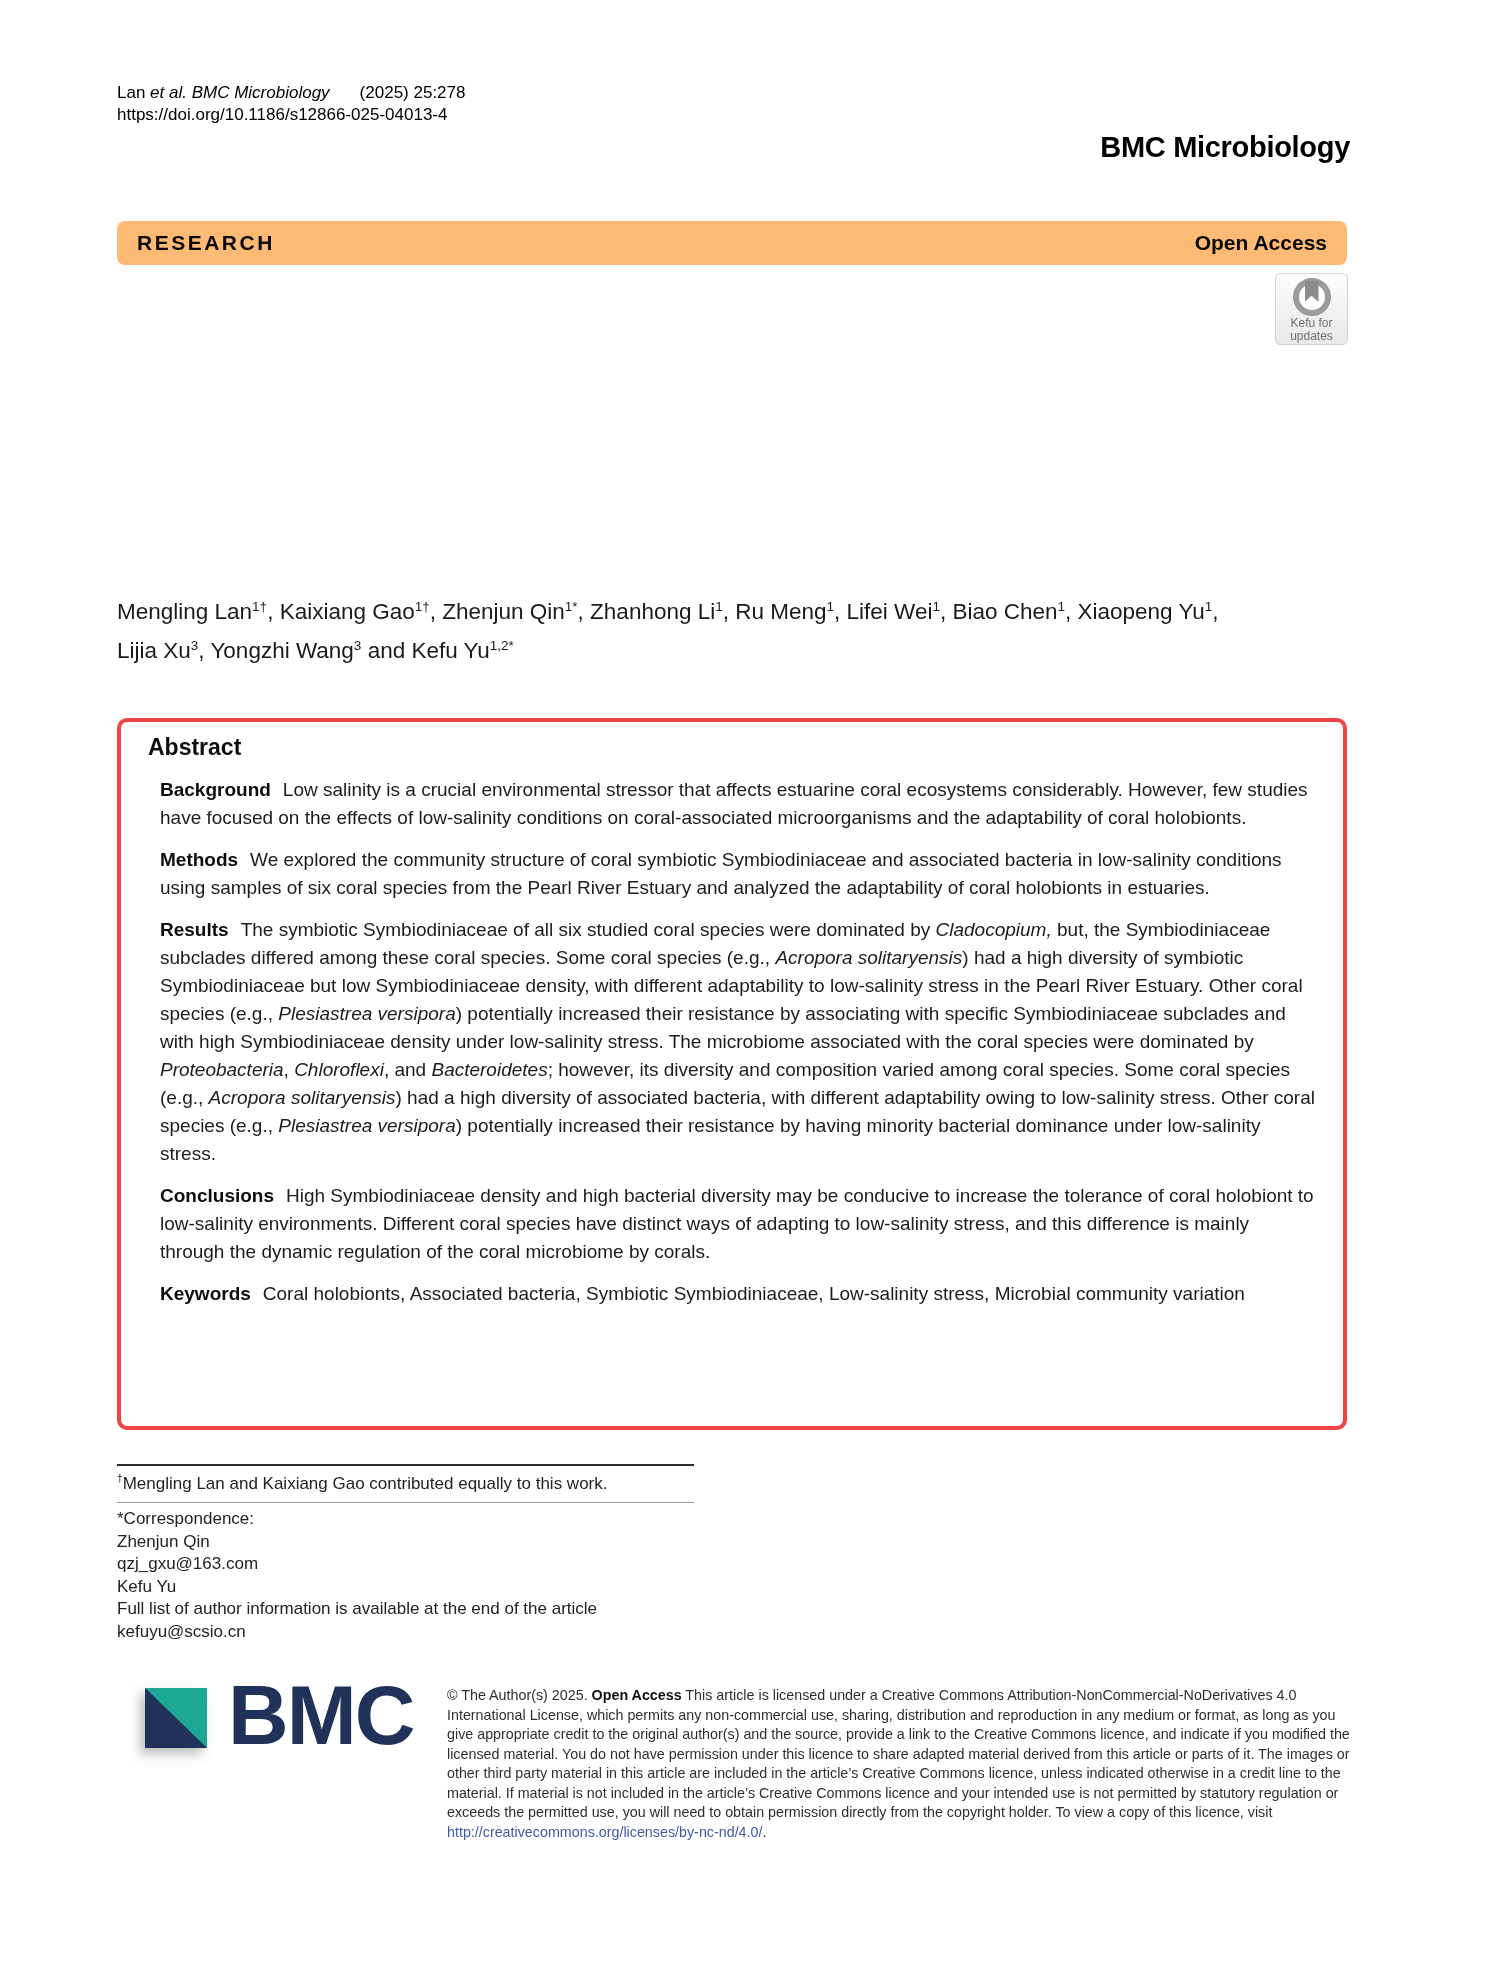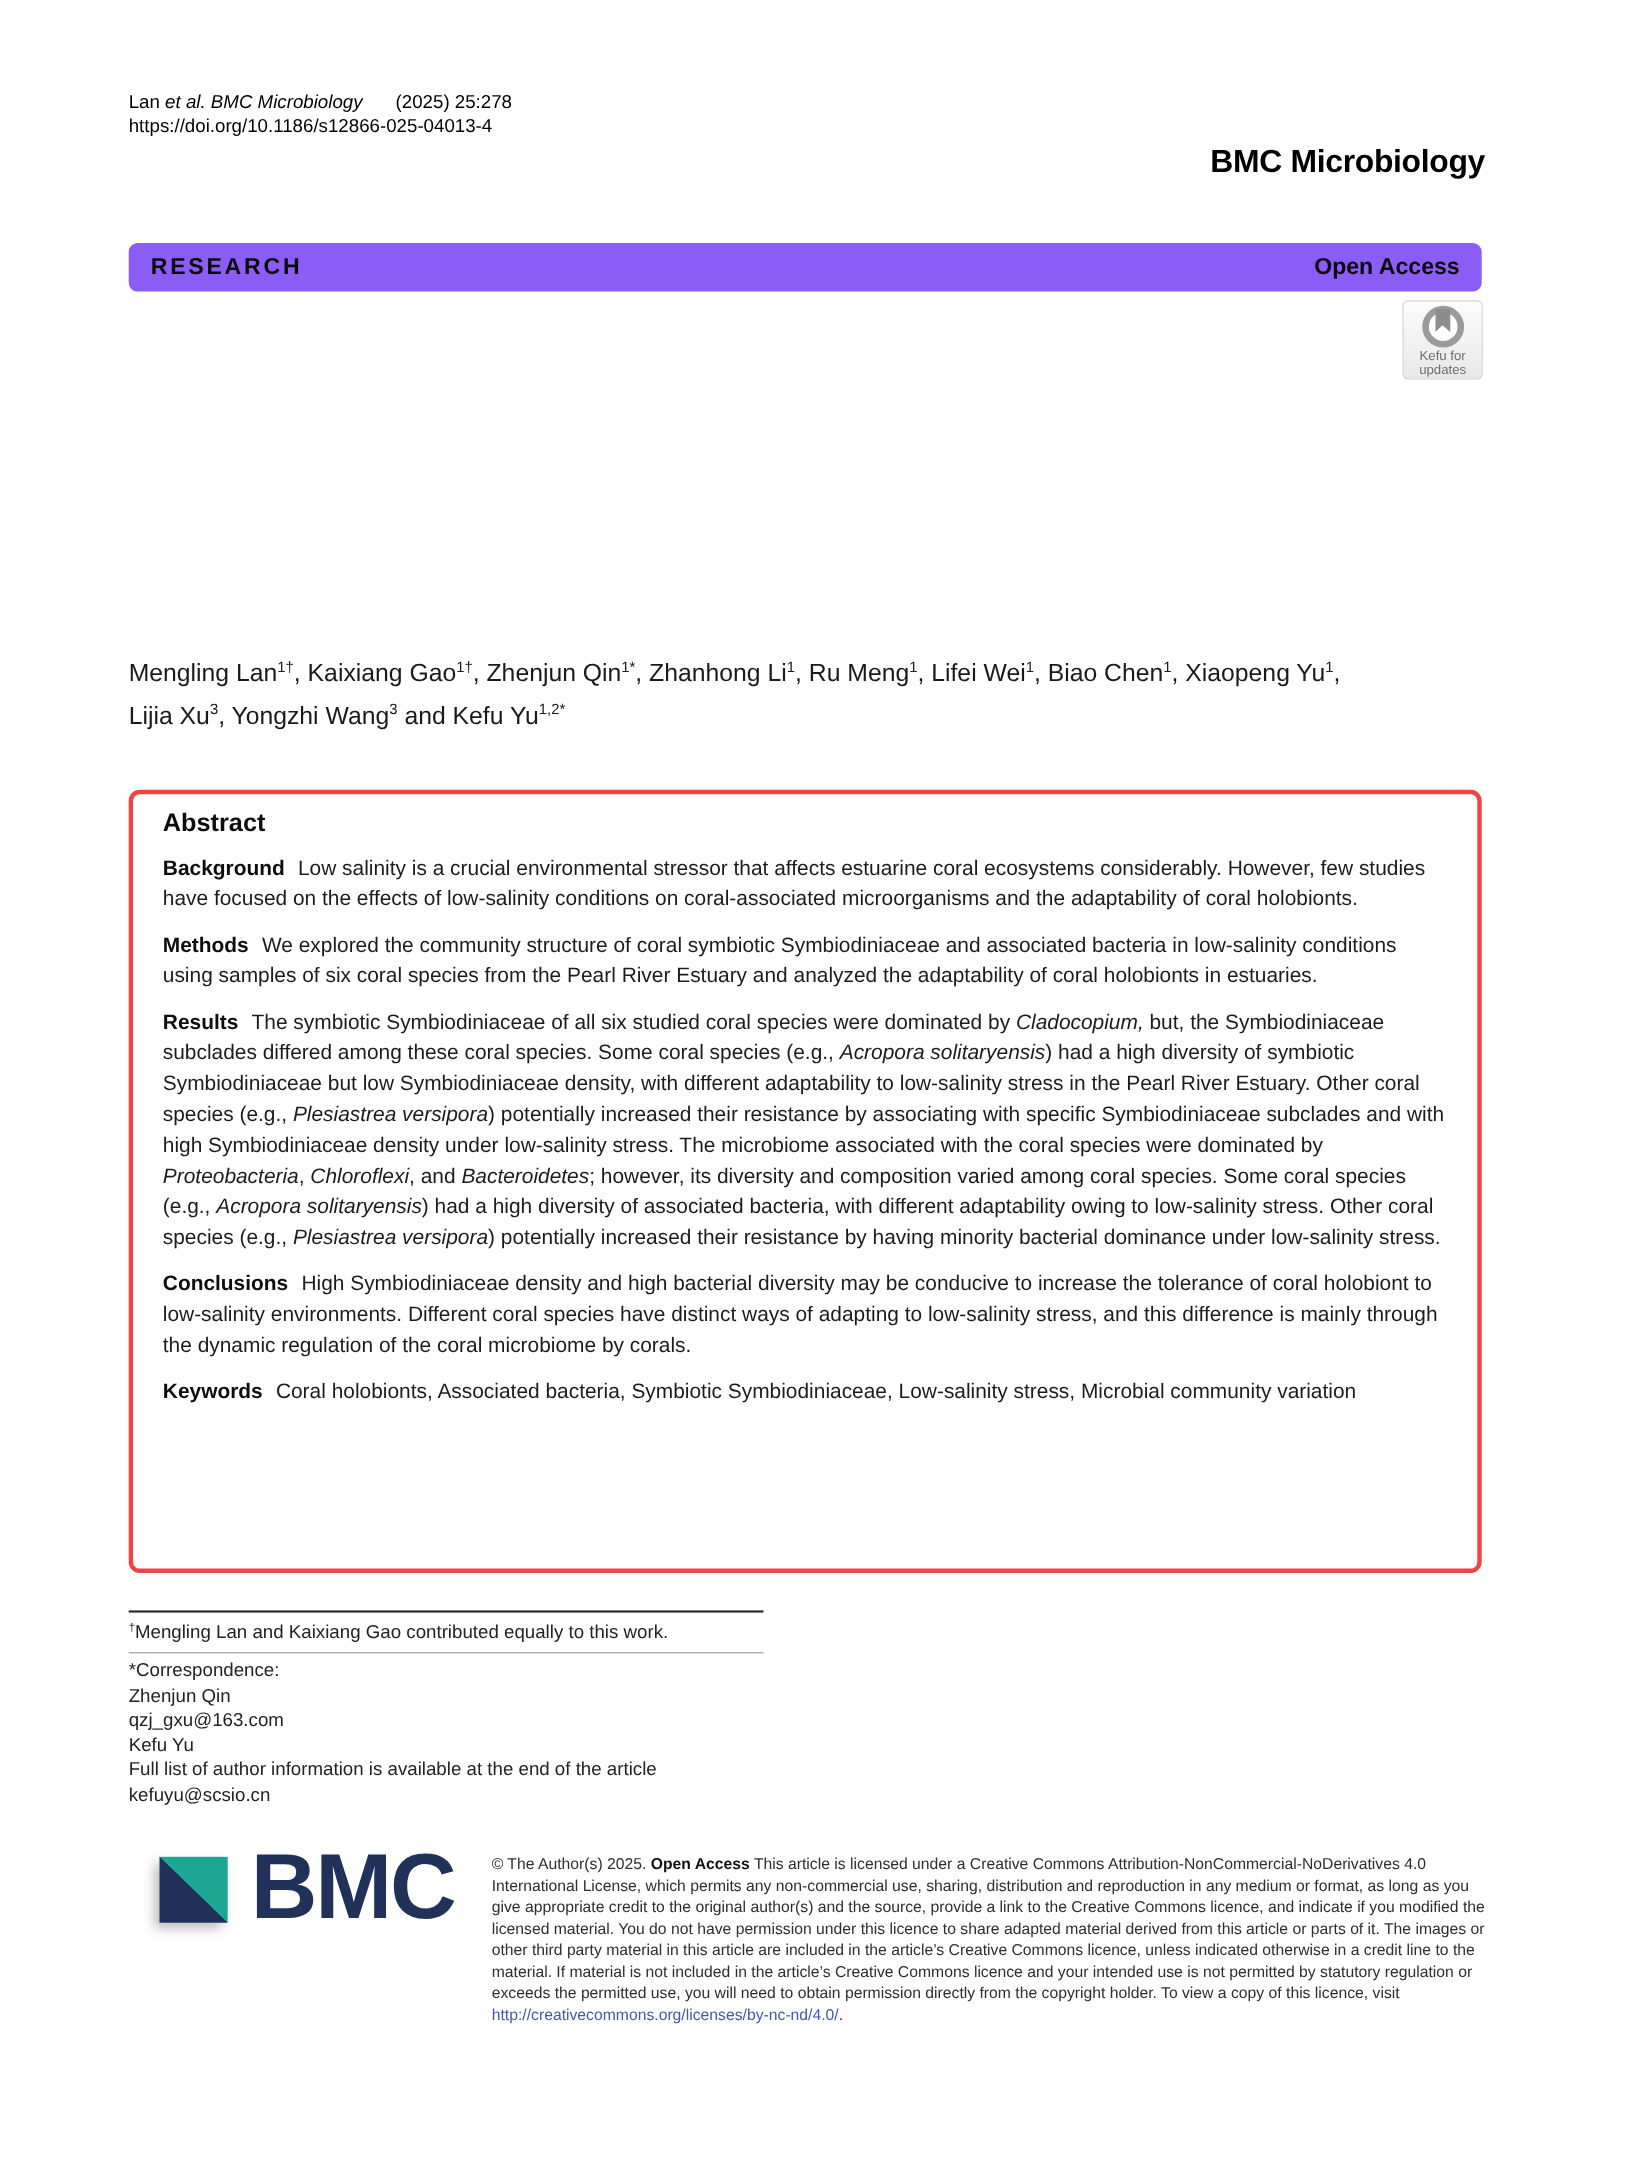--- a/index.html
+++ b/index.html
@@ -5,21 +5,21 @@
   html,body { margin:0; padding:0; background:#ffffff; }
   body { font-family: "Liberation Sans", sans-serif; color:#1a1a1a; }
   .page { position:relative; width:1483px; height:1975px; background:#fff; overflow:hidden; }
 
   
   .citation { position:absolute; left:117px; top:82px; font-size:17px; line-height:22px; color:#000; }
   .citation .cite-ref { margin-left:30px; }
   .journal-name { position:absolute; top:84px; right:133px; font-size:29px; font-weight:700; color:#000; letter-spacing:-0.3px;margin-top:47px; }
 
   
-  .banner { position:absolute; left:117px; top:221px; width:1230px; height:44px; background:#8b5cf6;
+  .banner { position:absolute; left:117px; top:221px; width:1230px; height:44px; background:#fdba74;
             border-radius:8px; display:flex; align-items:center; justify-content:space-between;
             padding:0 20px; box-sizing:border-box; }
   .banner .research { font-size:21px; font-weight:700; letter-spacing:2.5px; color:#0a0a0a; }
   .banner .open-access { font-size:21px; font-weight:700; color:#0a0a0a; }
 
   
   .check-badge { position:absolute; left:1275px; top:273px; width:73px; height:72px;
                  background:linear-gradient(#fcfcfc,#e8e8e8); border:1px solid #d2d2d2; border-radius:5px;
                  box-sizing:border-box; text-align:center; cursor:pointer; }
   .badge-ring { width:26px; height:26px; border-radius:50%; border:6px solid #9b9b9b; background:#fff;
@@ -31,21 +31,21 @@
   
   .article-title { position:absolute; left:117px; top:300px; width:1140px; font-size:46px; line-height:58px;
                    font-weight:600; color:#121212; letter-spacing:-0.4px; }
   .authors { position:absolute; left:117px; top:592px; width:1230px; font-size:22.5px; line-height:39px; color:#1a1a1a; }
   .authors sup, .fn-equal sup { font-size:60%; vertical-align:super; line-height:0; }
 
   
   .abstract-box { position:absolute; left:117px; top:718px; width:1230px; min-height:712px;
                   border:4px solid #ef4444; border-radius:10px; box-sizing:border-box; padding:12px 27px 12px; }
   .abstract-heading { font-size:23px; font-weight:700; color:#0d0d0d; margin:0 0 15px 0; }
-  .abstract-box p { font-size:19px; line-height:28px; margin:0 0 14px 0; color:#1c1c1c; }
+  .abstract-box p { font-size:19px; line-height:28px; margin:0 0 14px 12px; color:#1c1c1c; }
   .abstract-box p b.lead { margin-right:12px; color:#0d0d0d; }
 
   
   .fn-rule-dark { position:absolute; left:117px; top:1464px; width:577px; height:2px; background:#2b2b2b; }
   .fn-equal { position:absolute; left:117px; top:1472px; width:600px; font-size:17px; line-height:23px; color:#222; }
   .fn-rule-light { position:absolute; left:117px; top:1502px; width:577px; height:1px; background:#9a9a9a; }
   .fn-block { position:absolute; left:117px; top:1508px; width:600px; font-size:17px; line-height:22.5px; color:#222; }
 
   
   .bmc-logo { position:absolute; left:145px; top:1688px; width:62px; height:60px;

